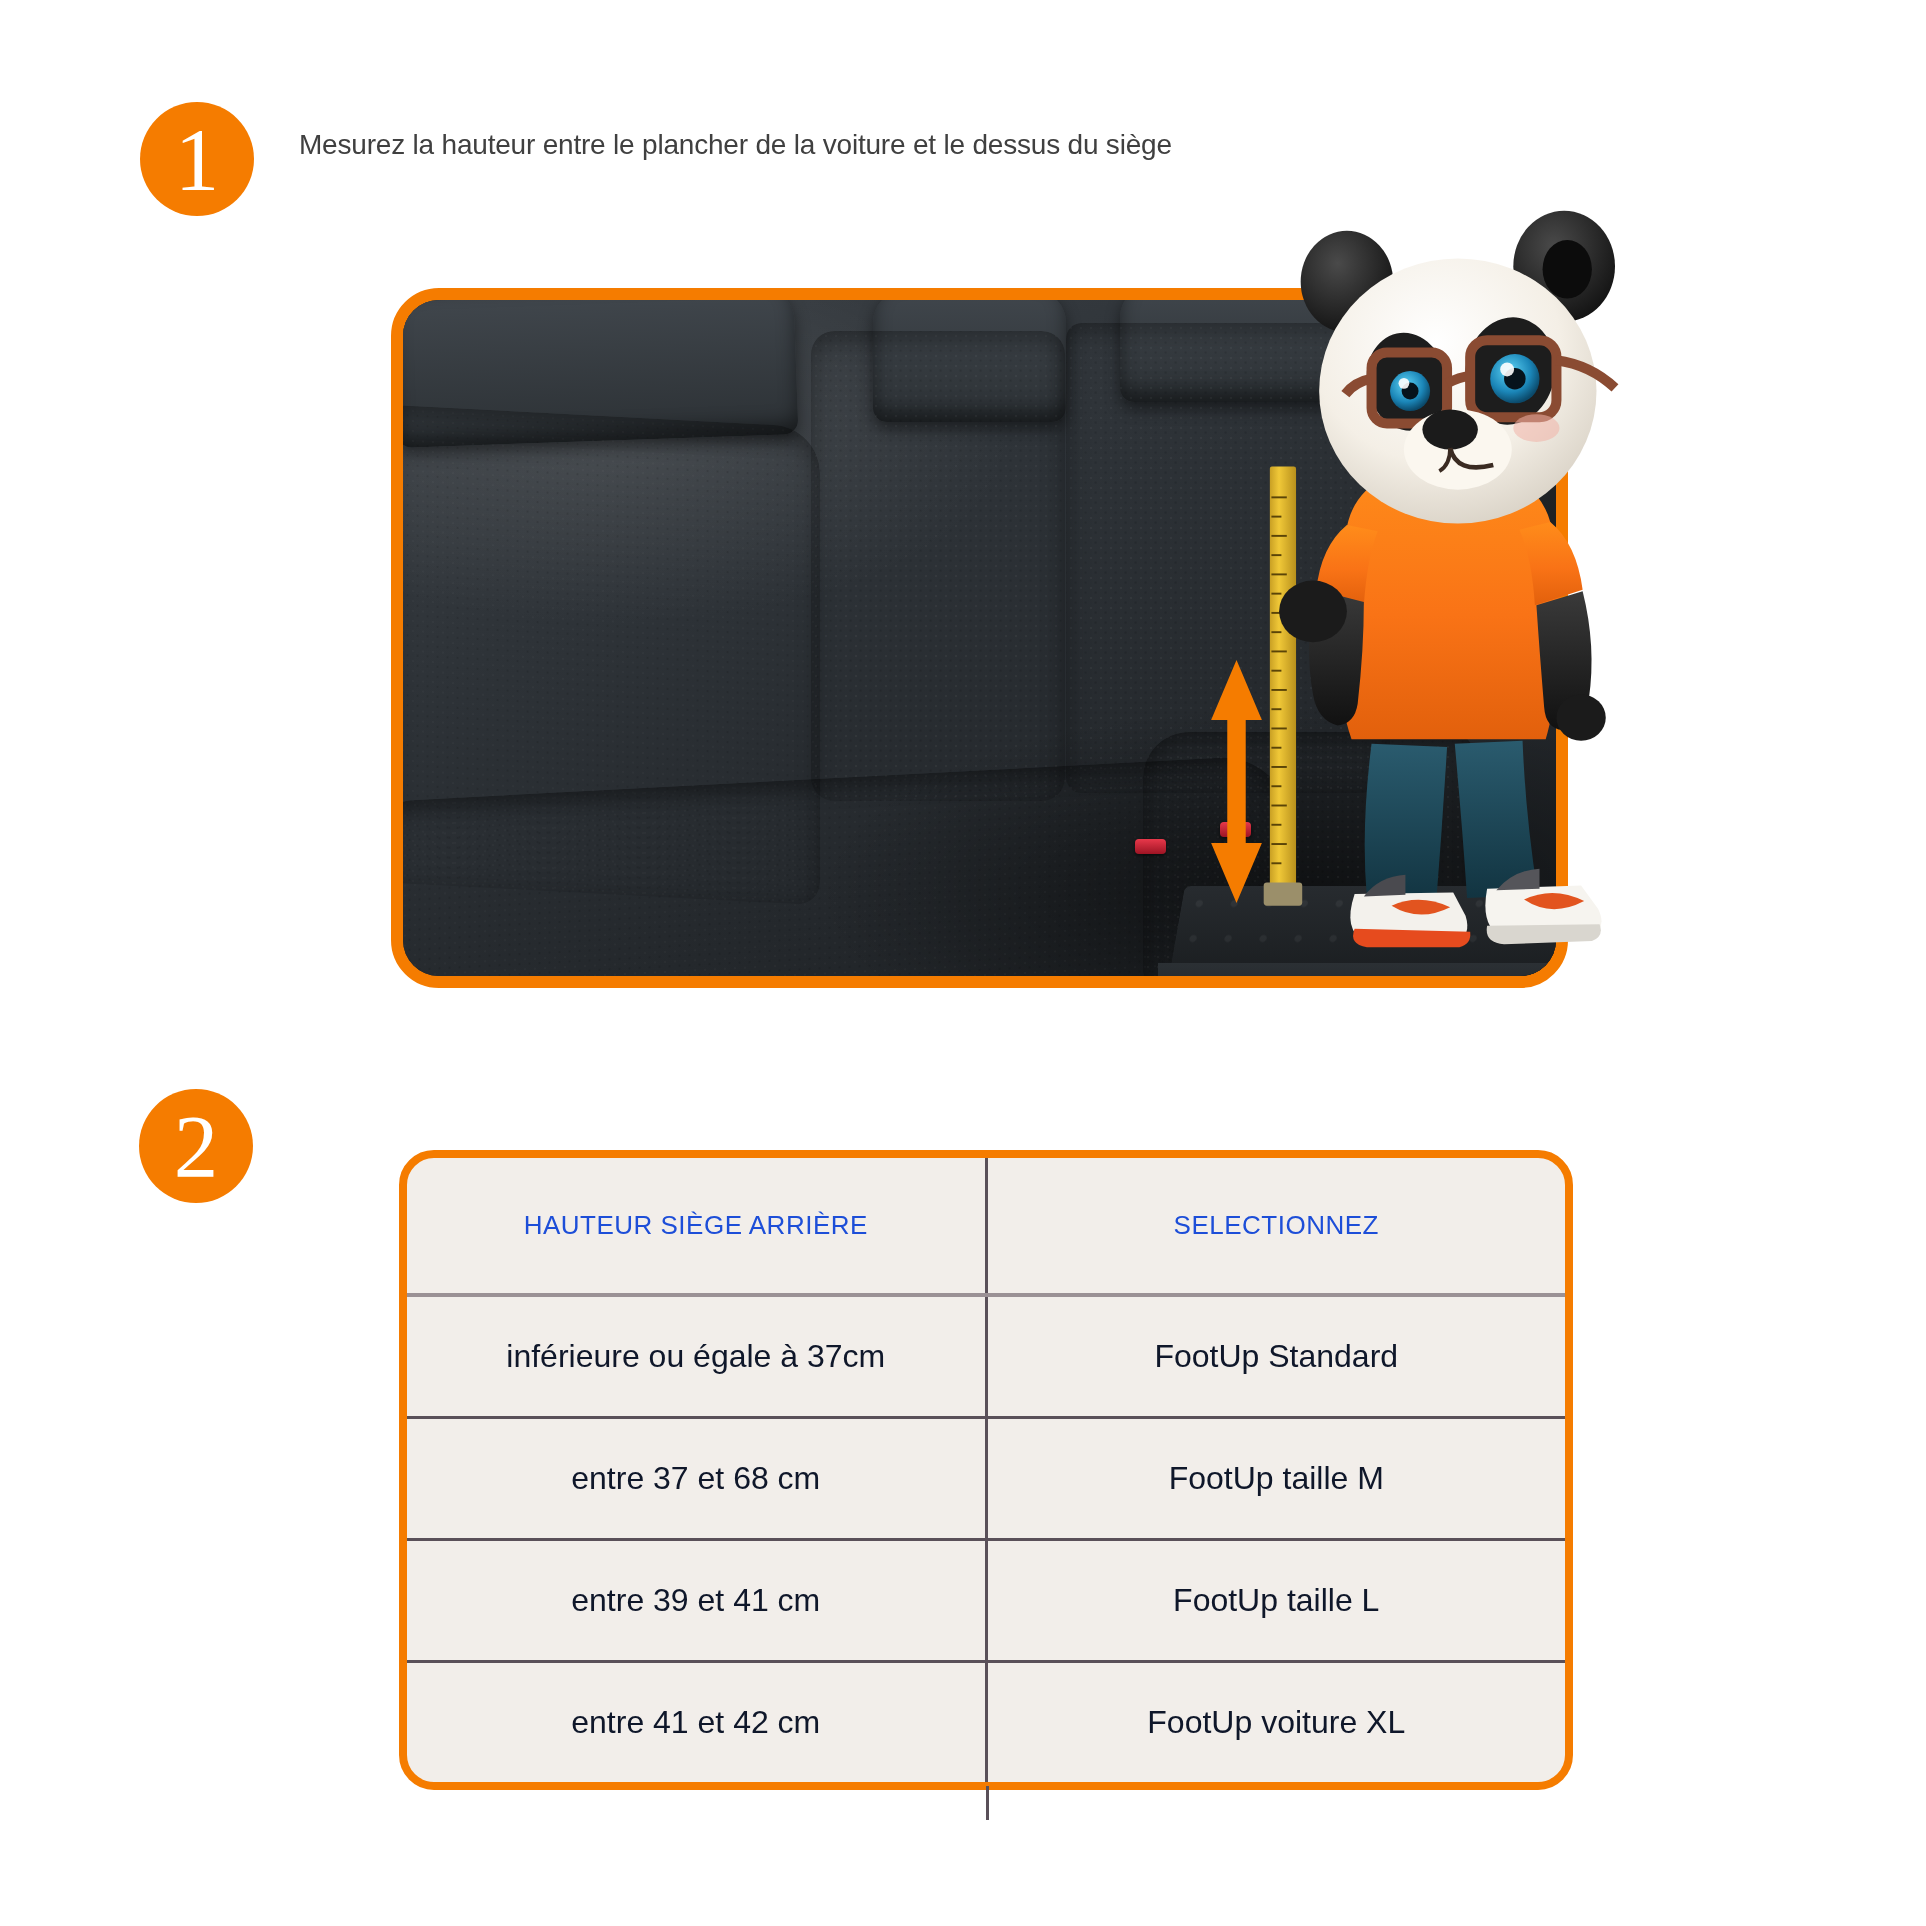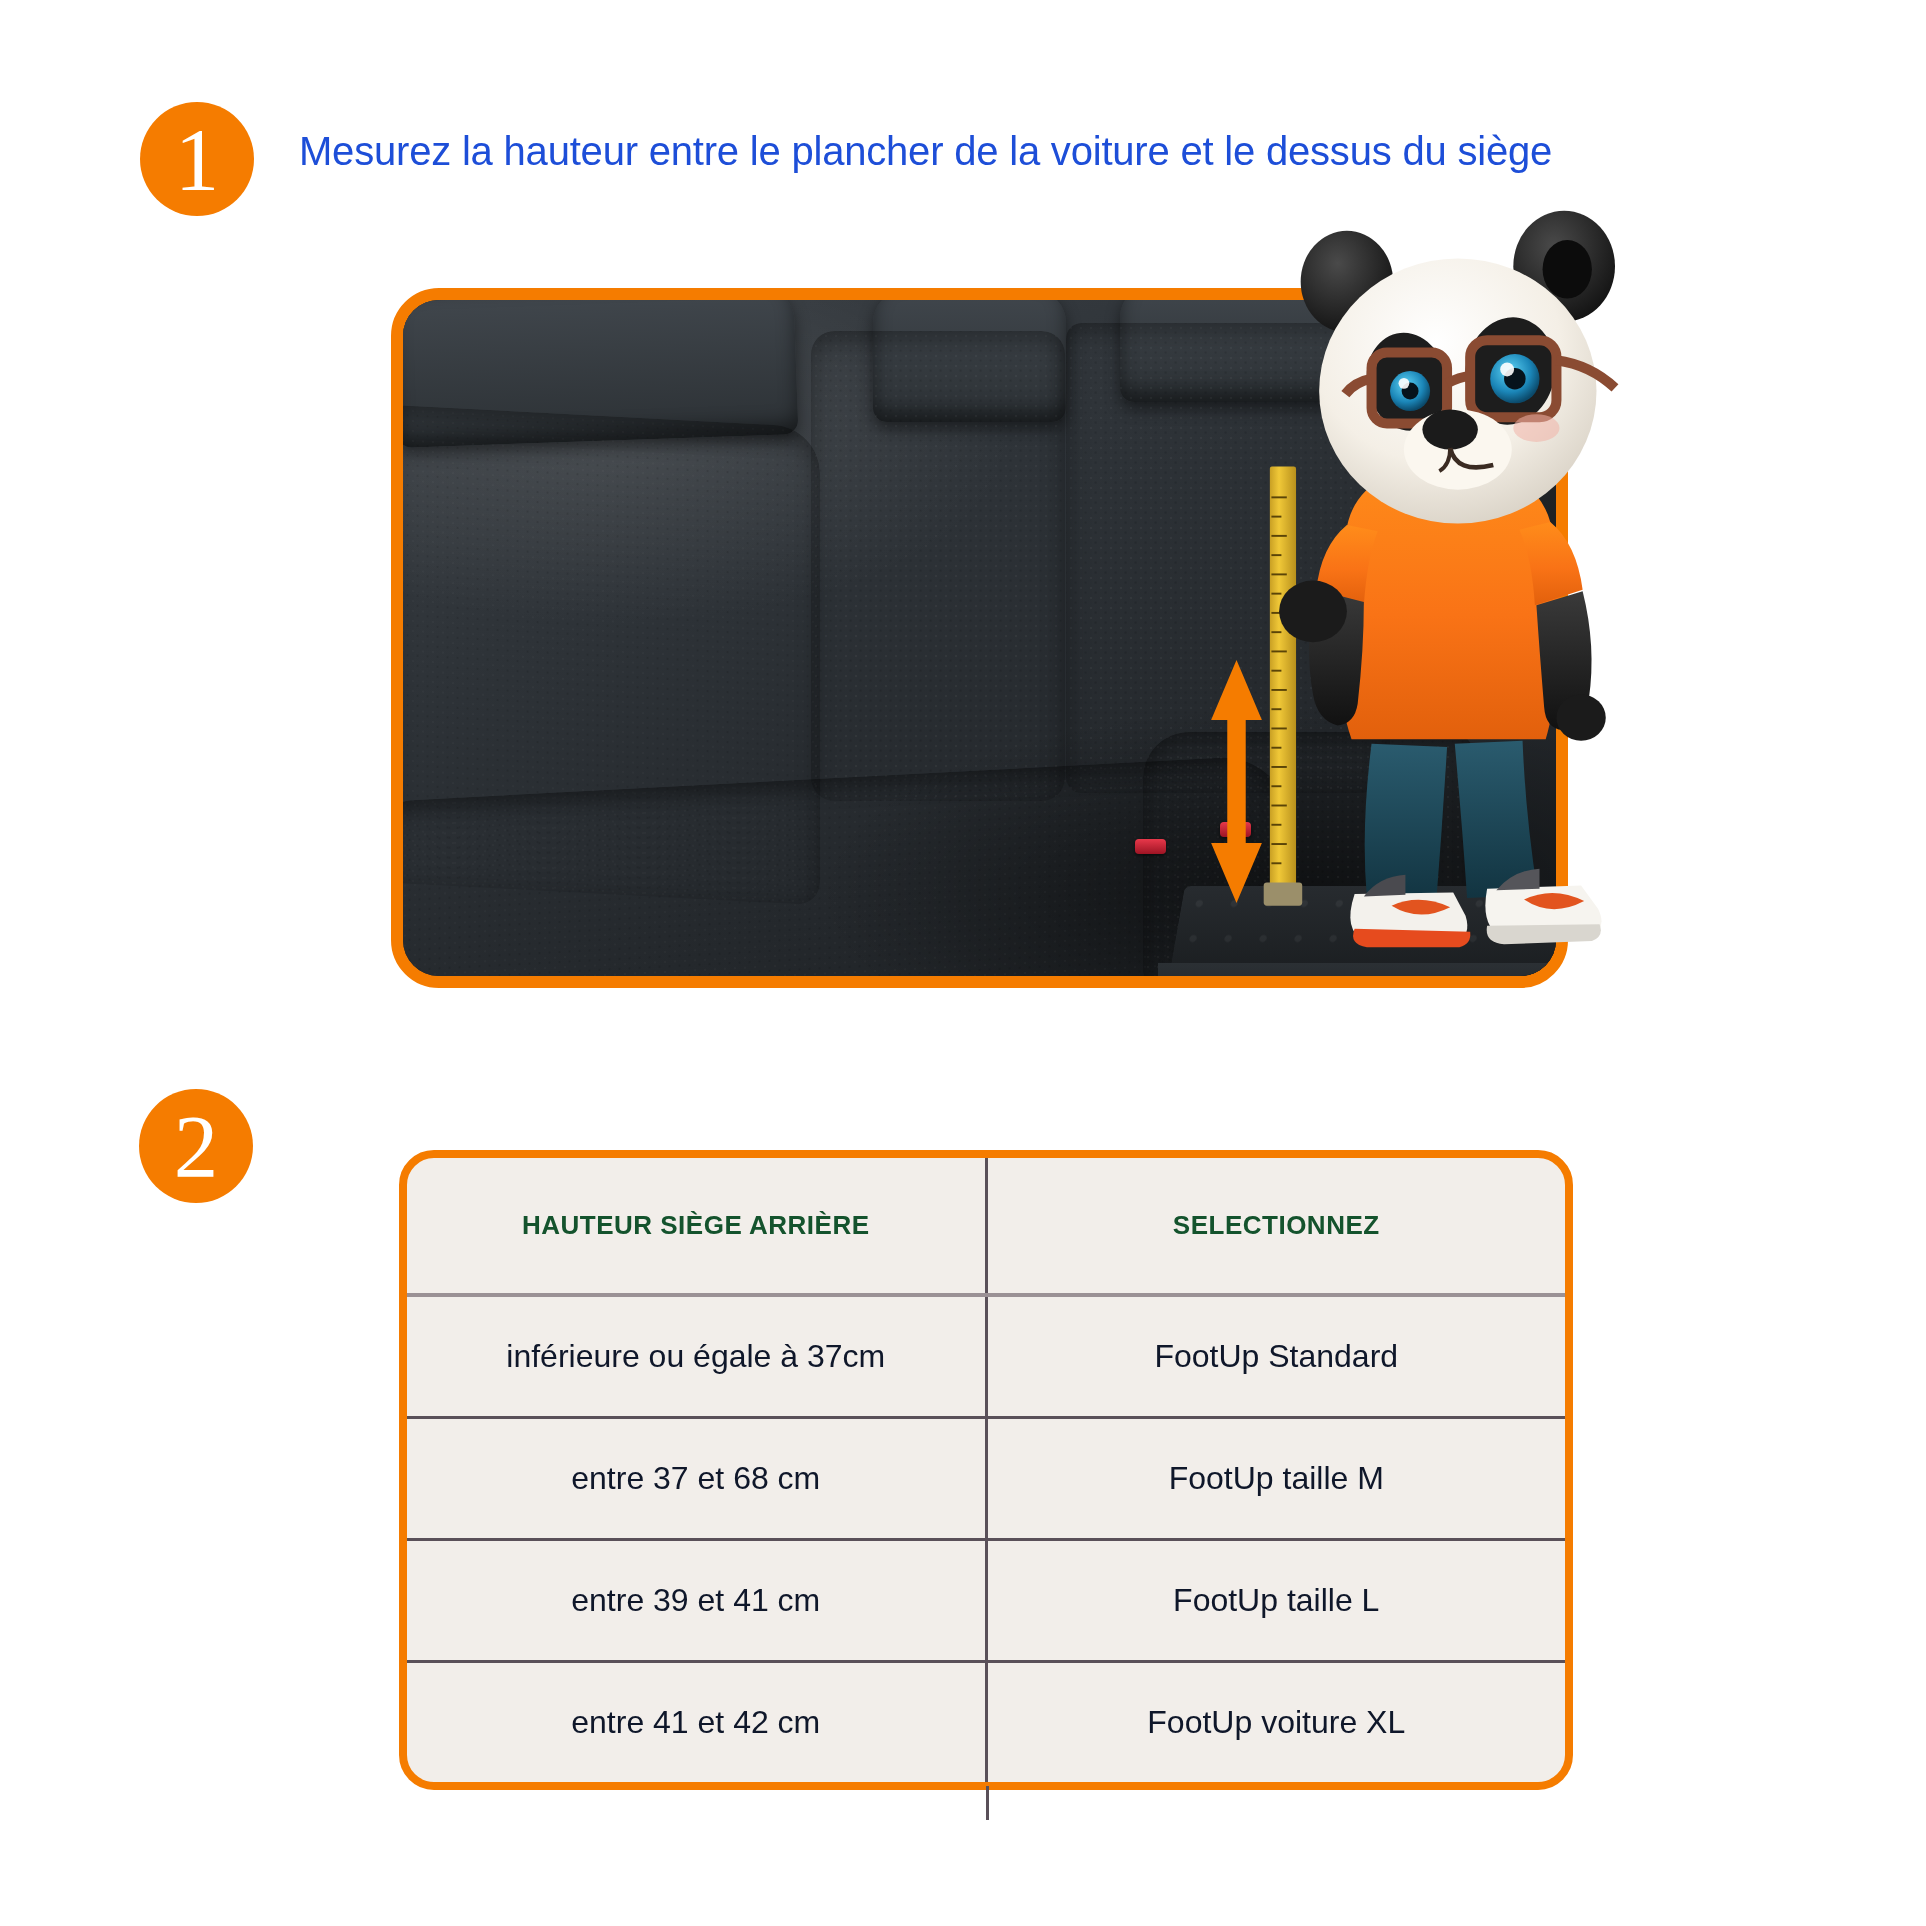--- a/index.html
+++ b/index.html
@@ -37,22 +37,22 @@
   #badge2 {
     left: 139px; top: 1089px;
     width: 114px; height: 114px;
     font-size: 89px;
   }
 
   #step1-title {
     position: absolute;
     left: 299px;
     top: 129px;
-    font-size: 40px;
-    color: #1d4ed8;
+    font-size: 28px;
+    color: #404040;
     letter-spacing: -0.2px;
     white-space: nowrap;
   }
 
   
   #photo-card {
     position: absolute;
     left: 391px;
     top: 288px;
     width: 1177px;
@@ -143,25 +143,25 @@
     table-layout: fixed;
   }
   #size-table th, #size-table td {
     text-align: center;
     color: #4a4a4a;
     border-right: 3.1px solid #5a5059;
   }
   #size-table th:last-child, #size-table td:last-child { border-right: none; }
   #size-table thead th {
     font-size: 26px;
-    font-weight: bold;
+    font-weight: normal;
     letter-spacing: 0.5px;
     height: 133px;
     border-bottom: 4.6px solid #9b9195;
-    color: #14532d;
+    color: #1d4ed8;
   }
   #size-table tbody td {
     font-size: 32px;
     height: 117px;
     border-bottom: 3.1px solid #5a5059;
     color: #0f172a;
     font-weight: 400;
   }
   #size-table tbody tr:last-child td { border-bottom: none; }
   

